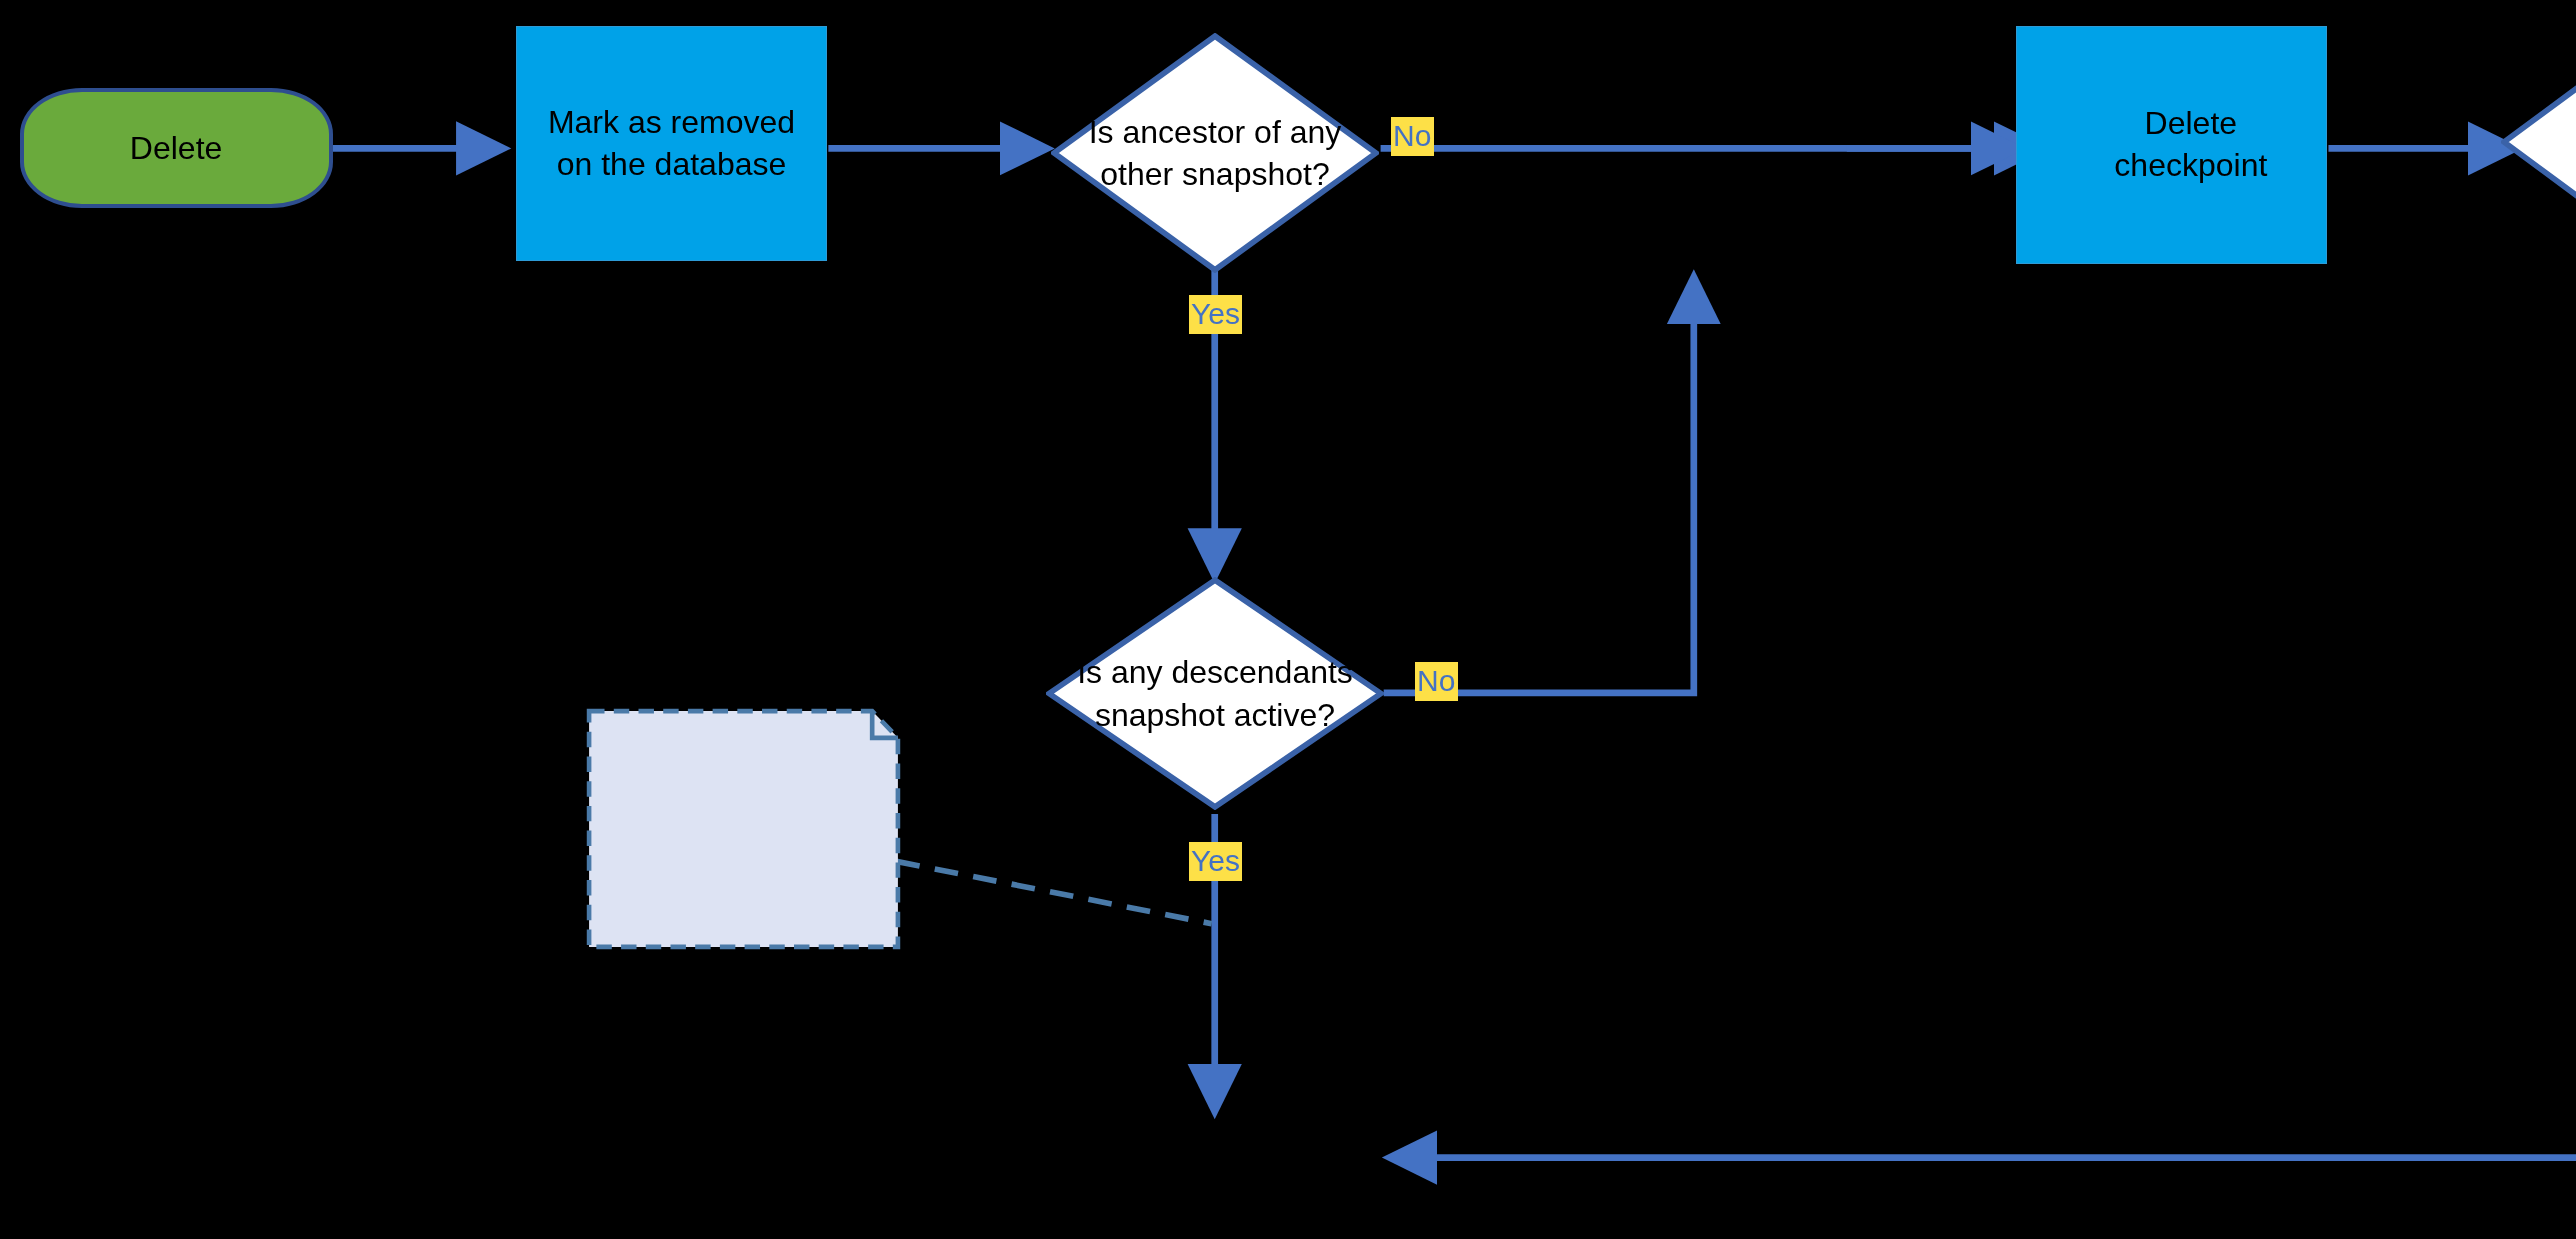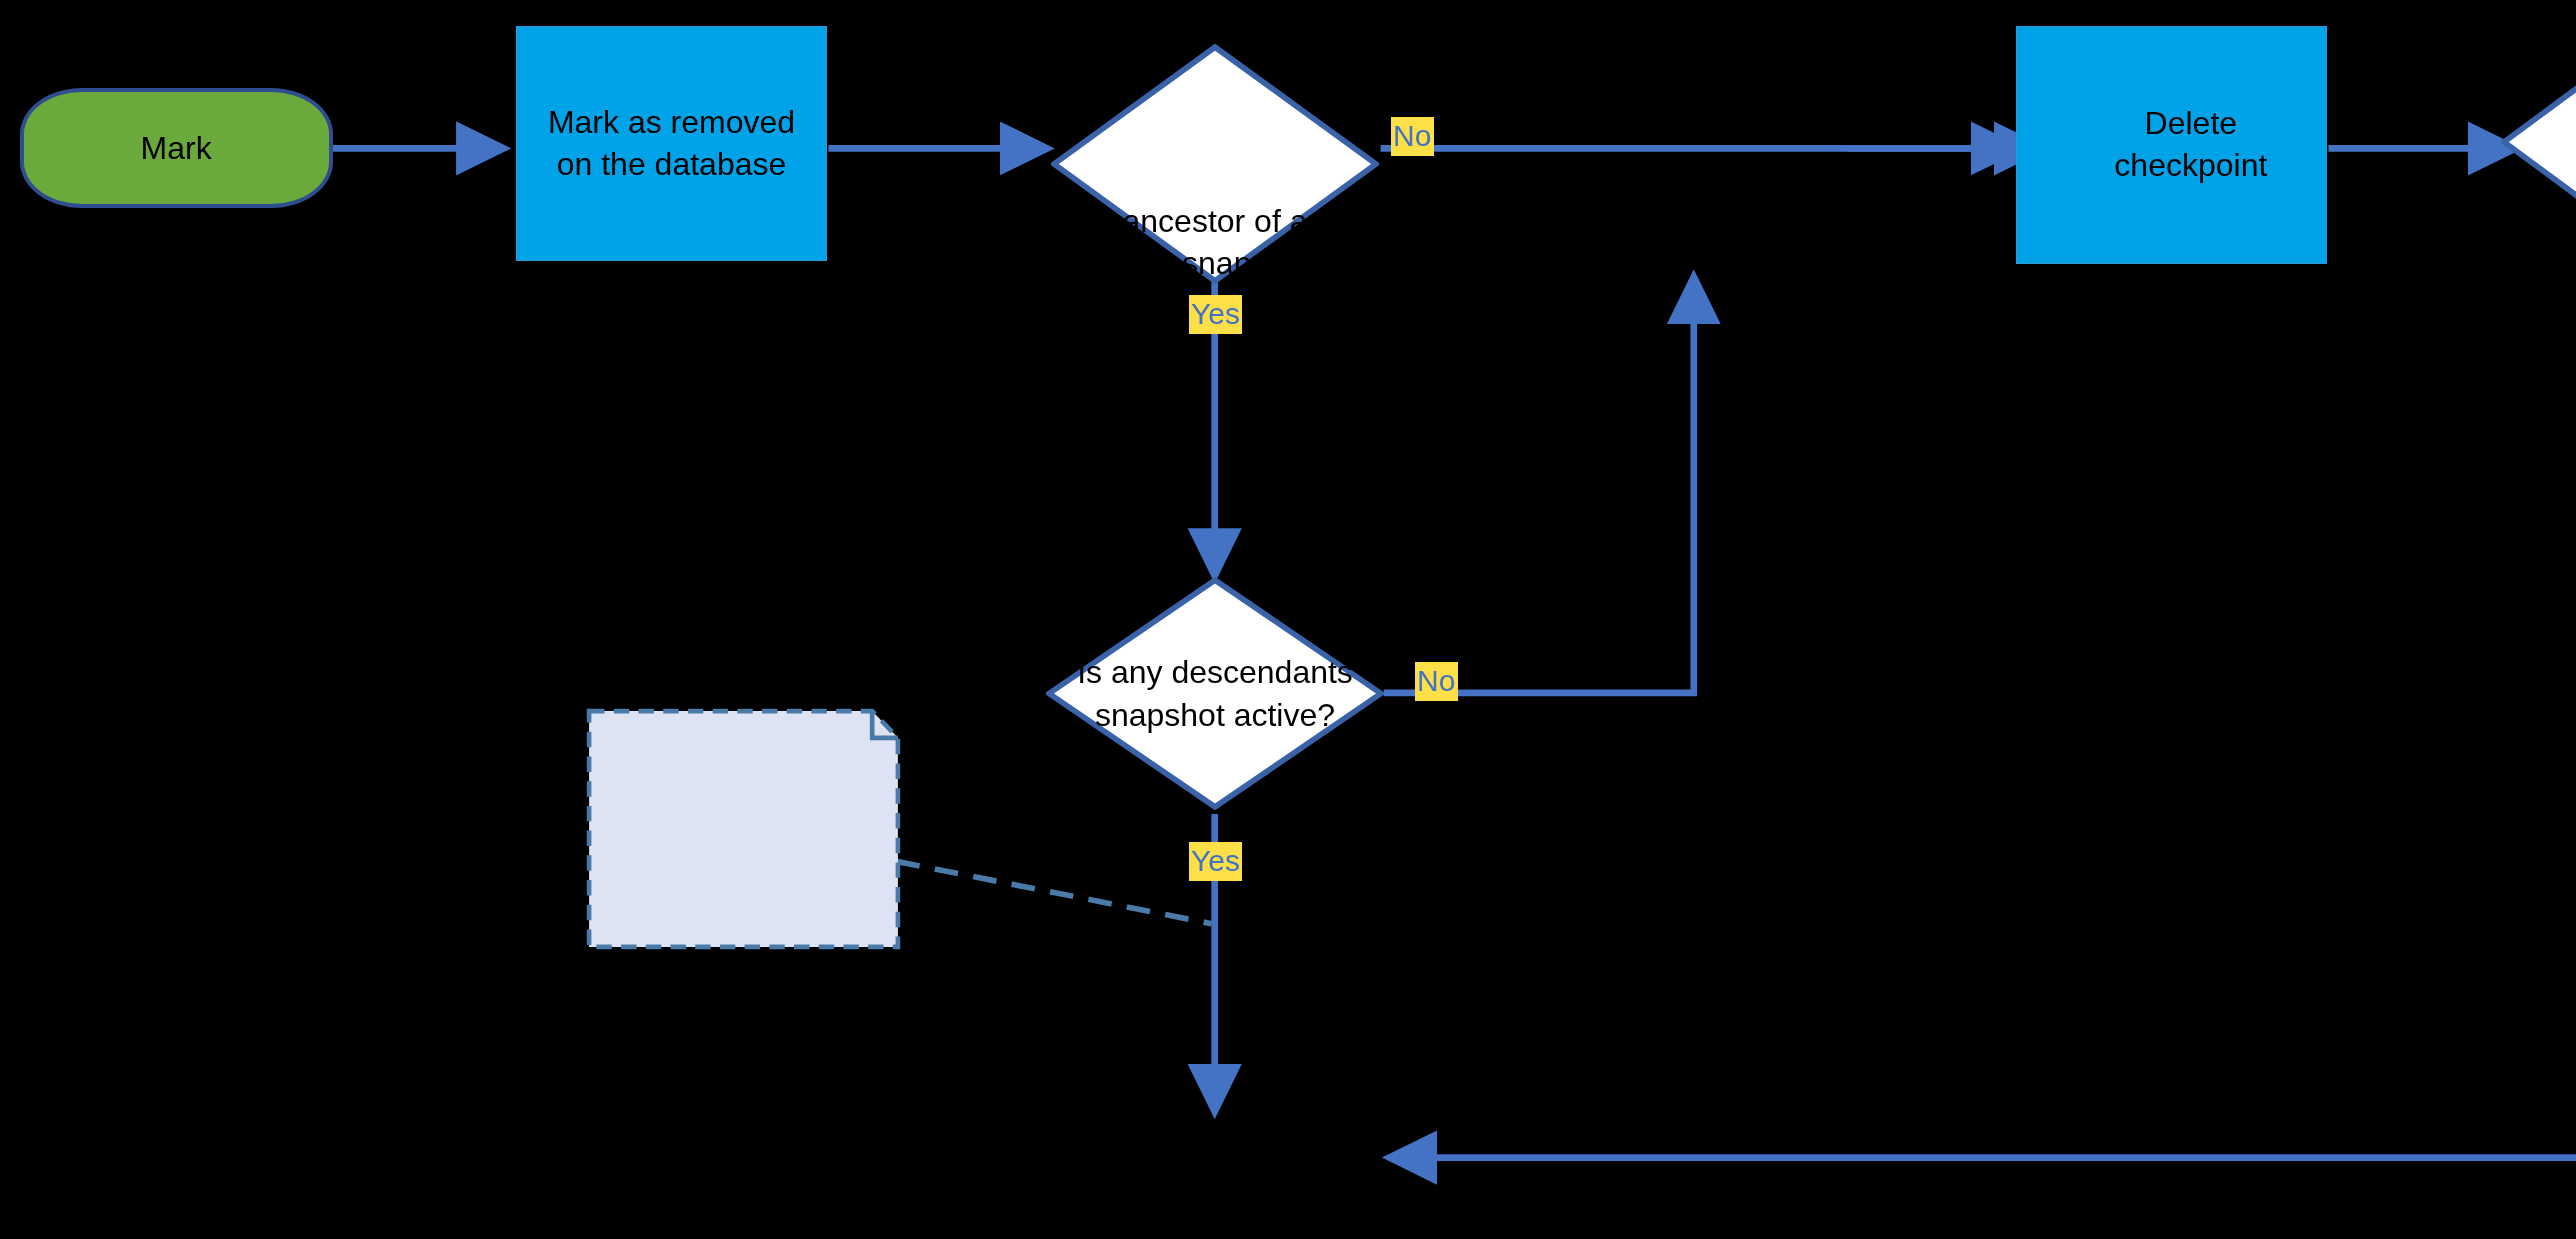--- a/index.html
+++ b/index.html
@@ -149,28 +149,28 @@
 
       <path d="M 6118,1340 L 6118,2247"></path>
 
       <path d="M 6118,2247 L 2700,2247" marker-end="url(#ar)"></path>
     </g>
 
     <path d="M 1740,1672 L 2352,1793" stroke="#4A7AA8" stroke-width="11" fill="none" stroke-dasharray="46 30"></path>
   </svg>
 
   <div class="node terminator" style="left:19.6px; top:88px; width:313px; height:120px;">
-    <span>Mark</span>
+    <span>Delete</span>
   </div>
 
   <div class="node process" style="left:516px; top:26px; width:311px; height:235px;">
     <span>Mark as removed on the database</span>
   </div>
 
-  <div class="node decision" style="left:1051px; top:44px; width:328px; height:240px;align-items:flex-end;">
+  <div class="node decision" style="left:1051px; top:33px; width:328px; height:240px;">
     <svg class="dshape" viewBox="0 0 636 466" preserveAspectRatio="none">
       <polygon points="318,6 630,233 318,460 6,233" fill="#FFFFFF" stroke="#3A62A8" stroke-width="11"></polygon>
     </svg>
     <span class="dlabel">Is ancestor of any other snapshot?</span>
   </div>
 
 
   <div class="node process" style="left:2016px; top:26px; width:311px; height:238px;padding-left:48px;">
     <span>Delete checkpoint</span>
   </div>

